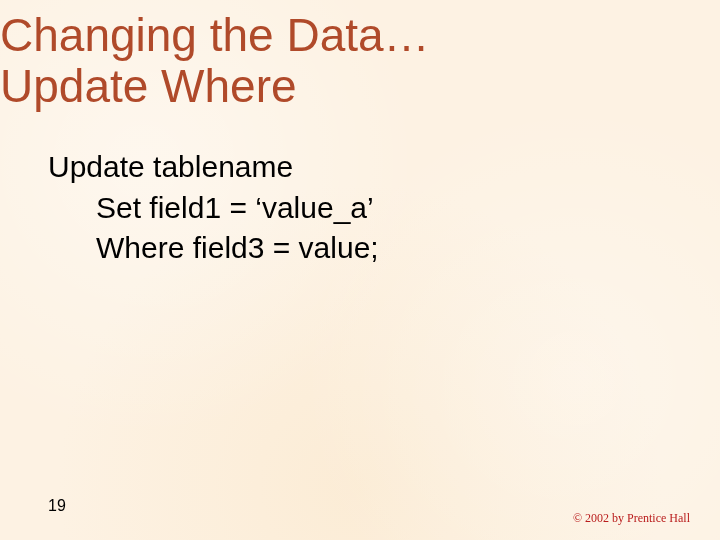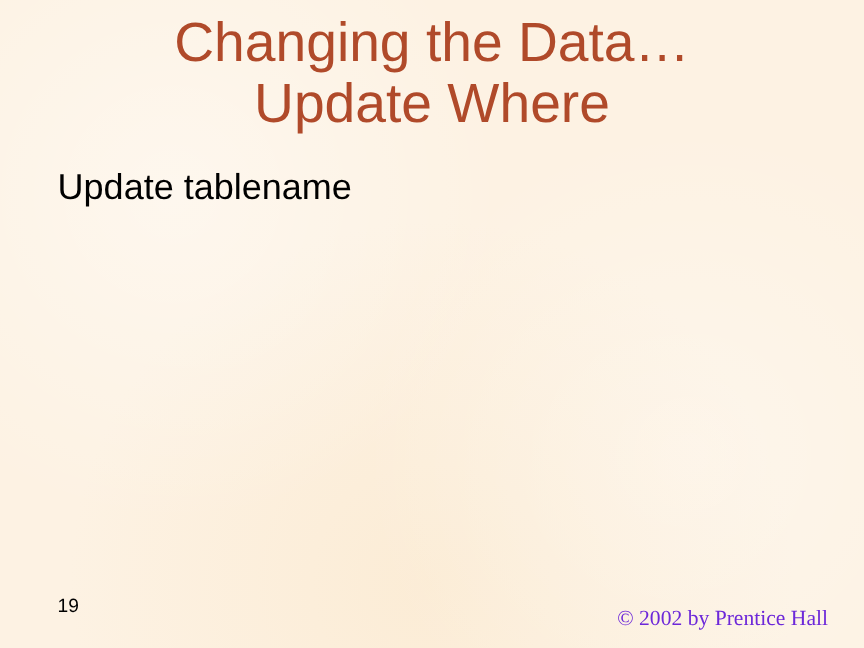--- a/index.html
+++ b/index.html
@@ -13,59 +13,60 @@
     background-color: #fdf2e3;
     background-image:
       radial-gradient(circle at 20% 30%, rgba(255,255,255,0.4) 0%, transparent 40%),
       radial-gradient(circle at 80% 70%, rgba(255,255,255,0.3) 0%, transparent 40%),
       radial-gradient(circle at 50% 90%, rgba(250,230,200,0.5) 0%, transparent 50%);
     font-family: "Comic Sans MS", "Comic Sans", cursive, sans-serif;
     color: #000;
     position: relative;
   }
   .title {
-    text-align: center;
     font-size: 46px;
     line-height: 1.1;
     color: #b04a2a;
     margin-top: 10px;
     font-weight: normal;
   }
   .body-text {
-    margin-top: 26px;
+    margin-top: 36px;
     margin-left: 48px;
     font-size: 30px;
     line-height: 1.35;
     color: #000;
   }
   .indent {
     margin-left: 48px;
   }
   .page-number {
     position: absolute;
     bottom: 25px;
     left: 48px;
     font-size: 16px;
     color: #000;
   }
   .copyright {
     position: absolute;
     bottom: 14px;
     right: 30px;
-    font-size: 18px;
+    font-size: 12px;
     font-family: "Times New Roman", Times, serif;
-    color: #6d28d9;
+    color: #b91c1c;
   }
 </style>
 </head>
 <body>
 
 <div class="title">
   <div>Changing the Data…</div>
   <div>Update Where</div>
 </div>
 
 <div class="body-text">
   <div>Update tablename</div>
+  <div class="indent">Set field1 = ‘value_a’</div>
+  <div class="indent">Where field3 = value;</div>
 </div>
 
 <div class="page-number">19</div>
 <div class="copyright">© 2002 by Prentice Hall</div>
 
 </body></html>

